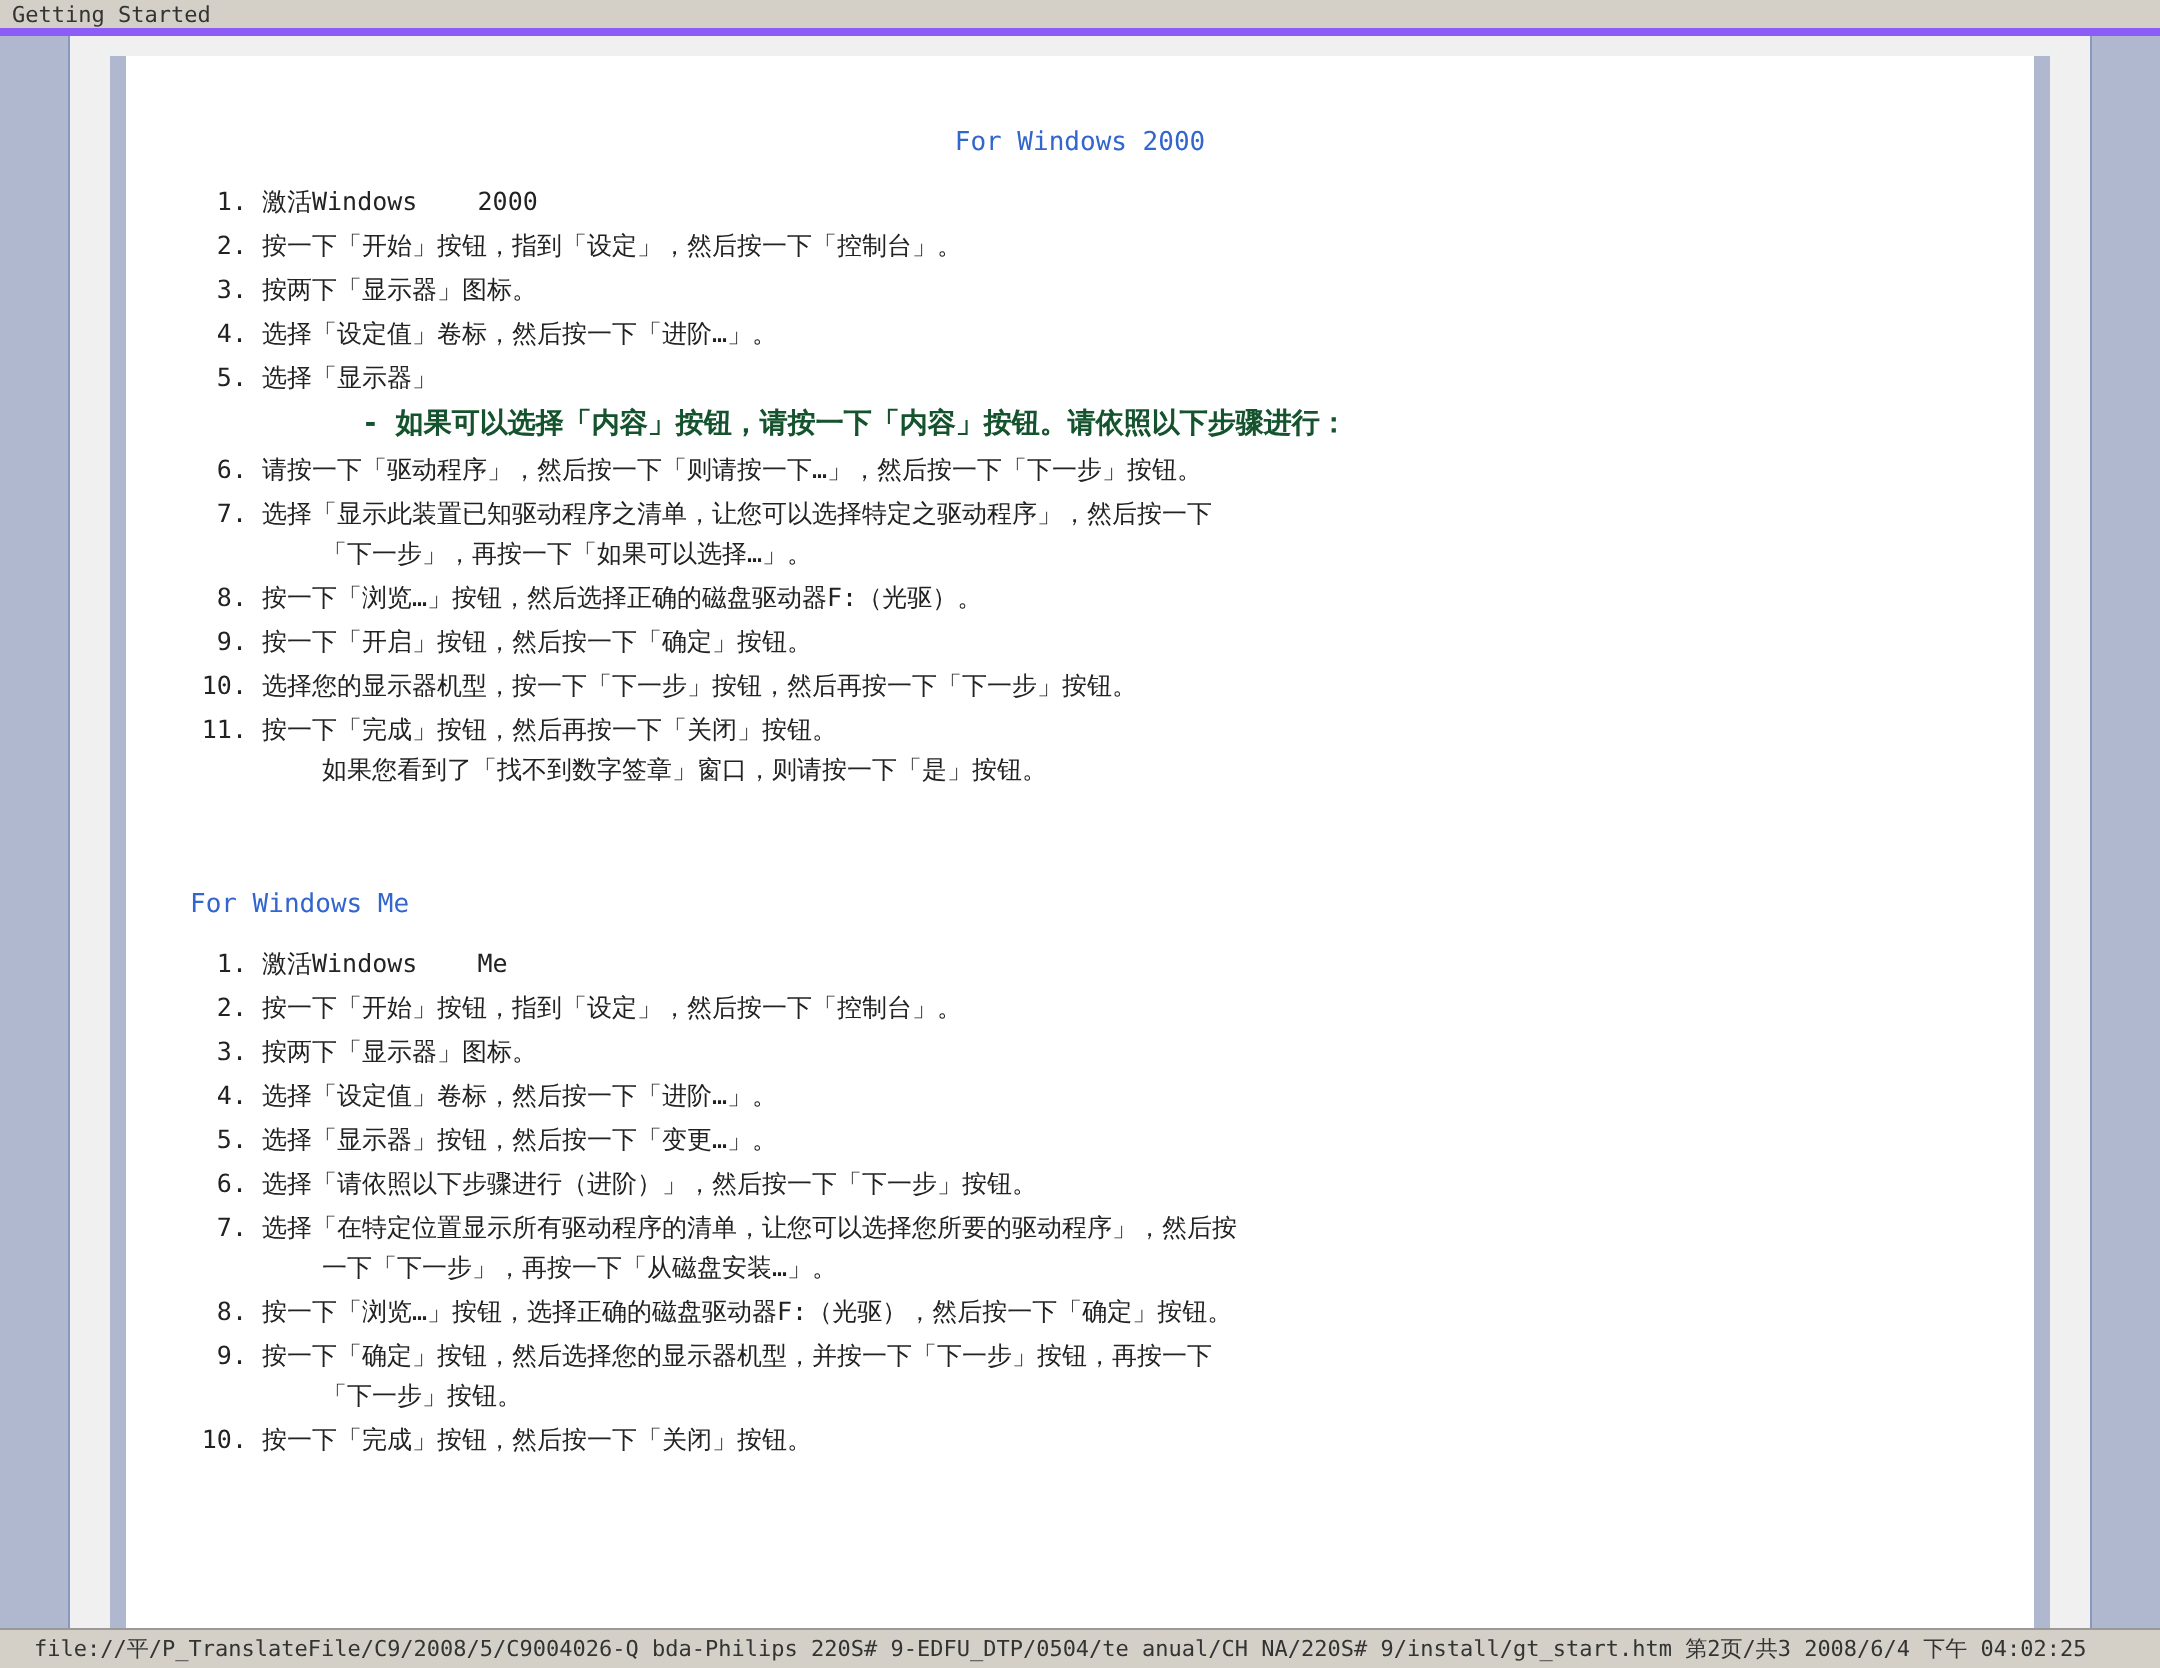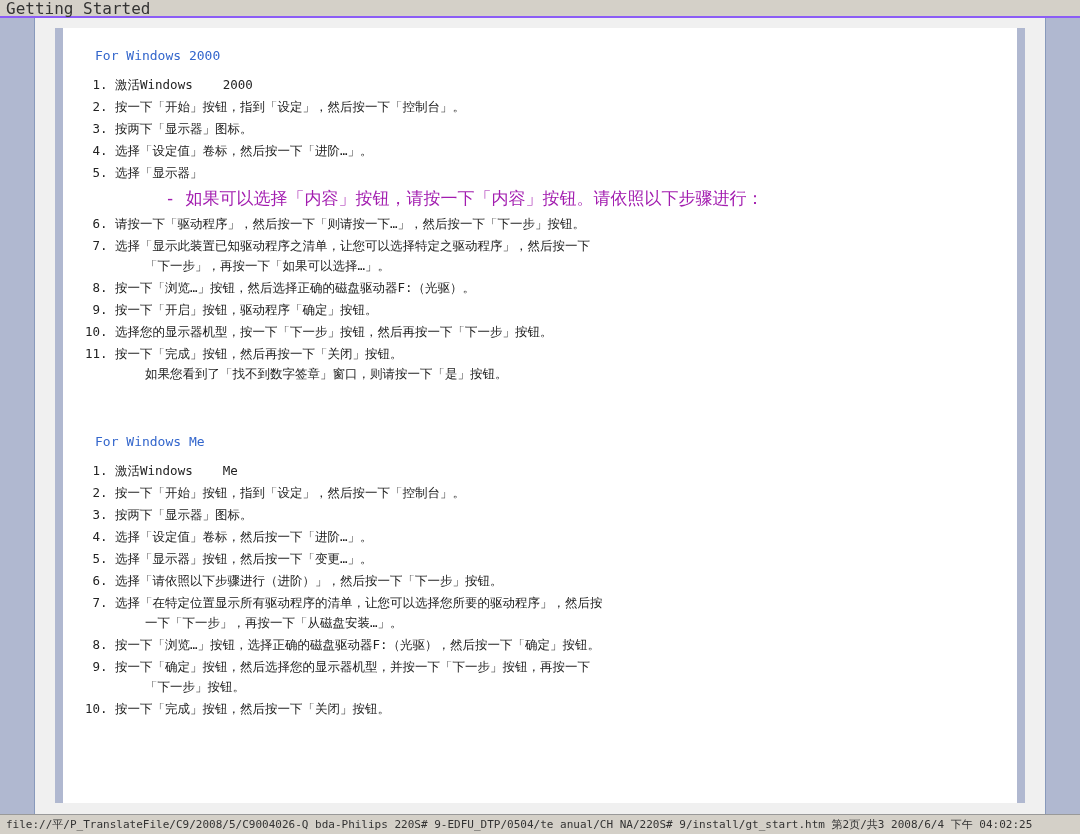--- a/index.html
+++ b/index.html
@@ -7,23 +7,23 @@
       font-family: monospace, "MS Gothic", sans-serif;
       font-size: 13px;
       background: #c0c0c0;
       width: 1080px;
       min-height: 834px;
       overflow-x: hidden;
     }
     .title-bar {
       background: #d4d0c8;
       padding: 2px 6px;
-      font-size: 16px;
+      font-size: 11px;
       color: #333;
-      border-bottom: 2px solid #8b5cf6;
+      border-bottom: 4px solid #8b5cf6;
       height: 18px;
       display: flex;
       align-items: center;
     }
     .main-layout {
       display: flex;
       width: 1080px;
       height: calc(834px - 18px - 20px);
     }
     .left-sidebar {
@@ -73,24 +73,25 @@
     }
     .section-title {
       color: #3366cc;
       font-family: monospace;
       font-size: 13px;
       font-weight: normal;
       margin-bottom: 12px;
       margin-top: 16px;
     }
     .section-title.first {
-      margin-top: 0;
+      margin-top: 16px;
+      text-align: center;
     }
     ol {
-      margin-left: 20px;
+      margin-left: 36px;
       margin-bottom: 14px;
     }
     ol li {
       font-size: 12.5px;
       color: #222;
       line-height: 1.6;
       margin-bottom: 2px;
       font-family: "SimSun", "MS Gothic", monospace, sans-serif;
     }
     .sub-list {
@@ -105,44 +106,45 @@
       font-family: "SimSun", "MS Gothic", monospace, sans-serif;
     }
     .sub-list li::before {
       content: "- ";
     }
     .sub-sub-list {
       list-style: none;
       margin-left: 30px;
     }
     .sub-sub-list li {
-      font-size: 17px;
-      color: #a21caf;
-      line-height: 1.6;
-      font-family: "SimSun", "MS Gothic", monospace, sans-serif;
+      font-size: 14px;
+      color: #14532d;
+      line-height: 1.6;
+      font-family: "SimSun", "MS Gothic", monospace, sans-serif;
+      font-weight: bold;
     }
     .sub-sub-list li::before {
       content: "- ";
     }
     .indent-text {
       margin-left: 30px;
       font-size: 12.5px;
       color: #222;
       line-height: 1.6;
       font-family: "SimSun", "MS Gothic", monospace, sans-serif;
     }
     .section-divider {
       height: 20px;
     }
     .status-bar {
       background: #d4d0c8;
       height: 20px;
       display: flex;
       align-items: center;
-      padding: 0 6px;
+      padding: 0 17px;
       font-size: 11px;
       color: #333;
       border-top: 1px solid #999;
     }
   </style>
 </head>
 <body>
 
 <div class="title-bar">
   <span>Getting Started</span>
@@ -170,21 +172,21 @@
               <ul class="sub-list">
                 <ul class="sub-sub-list">
                   <li>如果可以选择「内容」按钮，请按一下「内容」按钮。请依照以下步骤进行：</li>
                 </ul>
               </ul>
             </li>
             <li>请按一下「驱动程序」，然后按一下「则请按一下…」，然后按一下「下一步」按钮。</li>
             <li>选择「显示此装置已知驱动程序之清单，让您可以选择特定之驱动程序」，然后按一下<br>
               <span class="indent-text">「下一步」，再按一下「如果可以选择…」。</span></li>
             <li>按一下「浏览…」按钮，然后选择正确的磁盘驱动器F:（光驱）。</li>
-            <li>按一下「开启」按钮，驱动程序「确定」按钮。</li>
+            <li>按一下「开启」按钮，然后按一下「确定」按钮。</li>
             <li>选择您的显示器机型，按一下「下一步」按钮，然后再按一下「下一步」按钮。</li>
             <li>按一下「完成」按钮，然后再按一下「关闭」按钮。<br>
               <span class="indent-text">如果您看到了「找不到数字签章」窗口，则请按一下「是」按钮。</span></li>
           </ol>
         </div>
 
         <div class="section-divider"></div>
 
         <div class="section">
           <div class="section-title">For Windows    Me</div>

